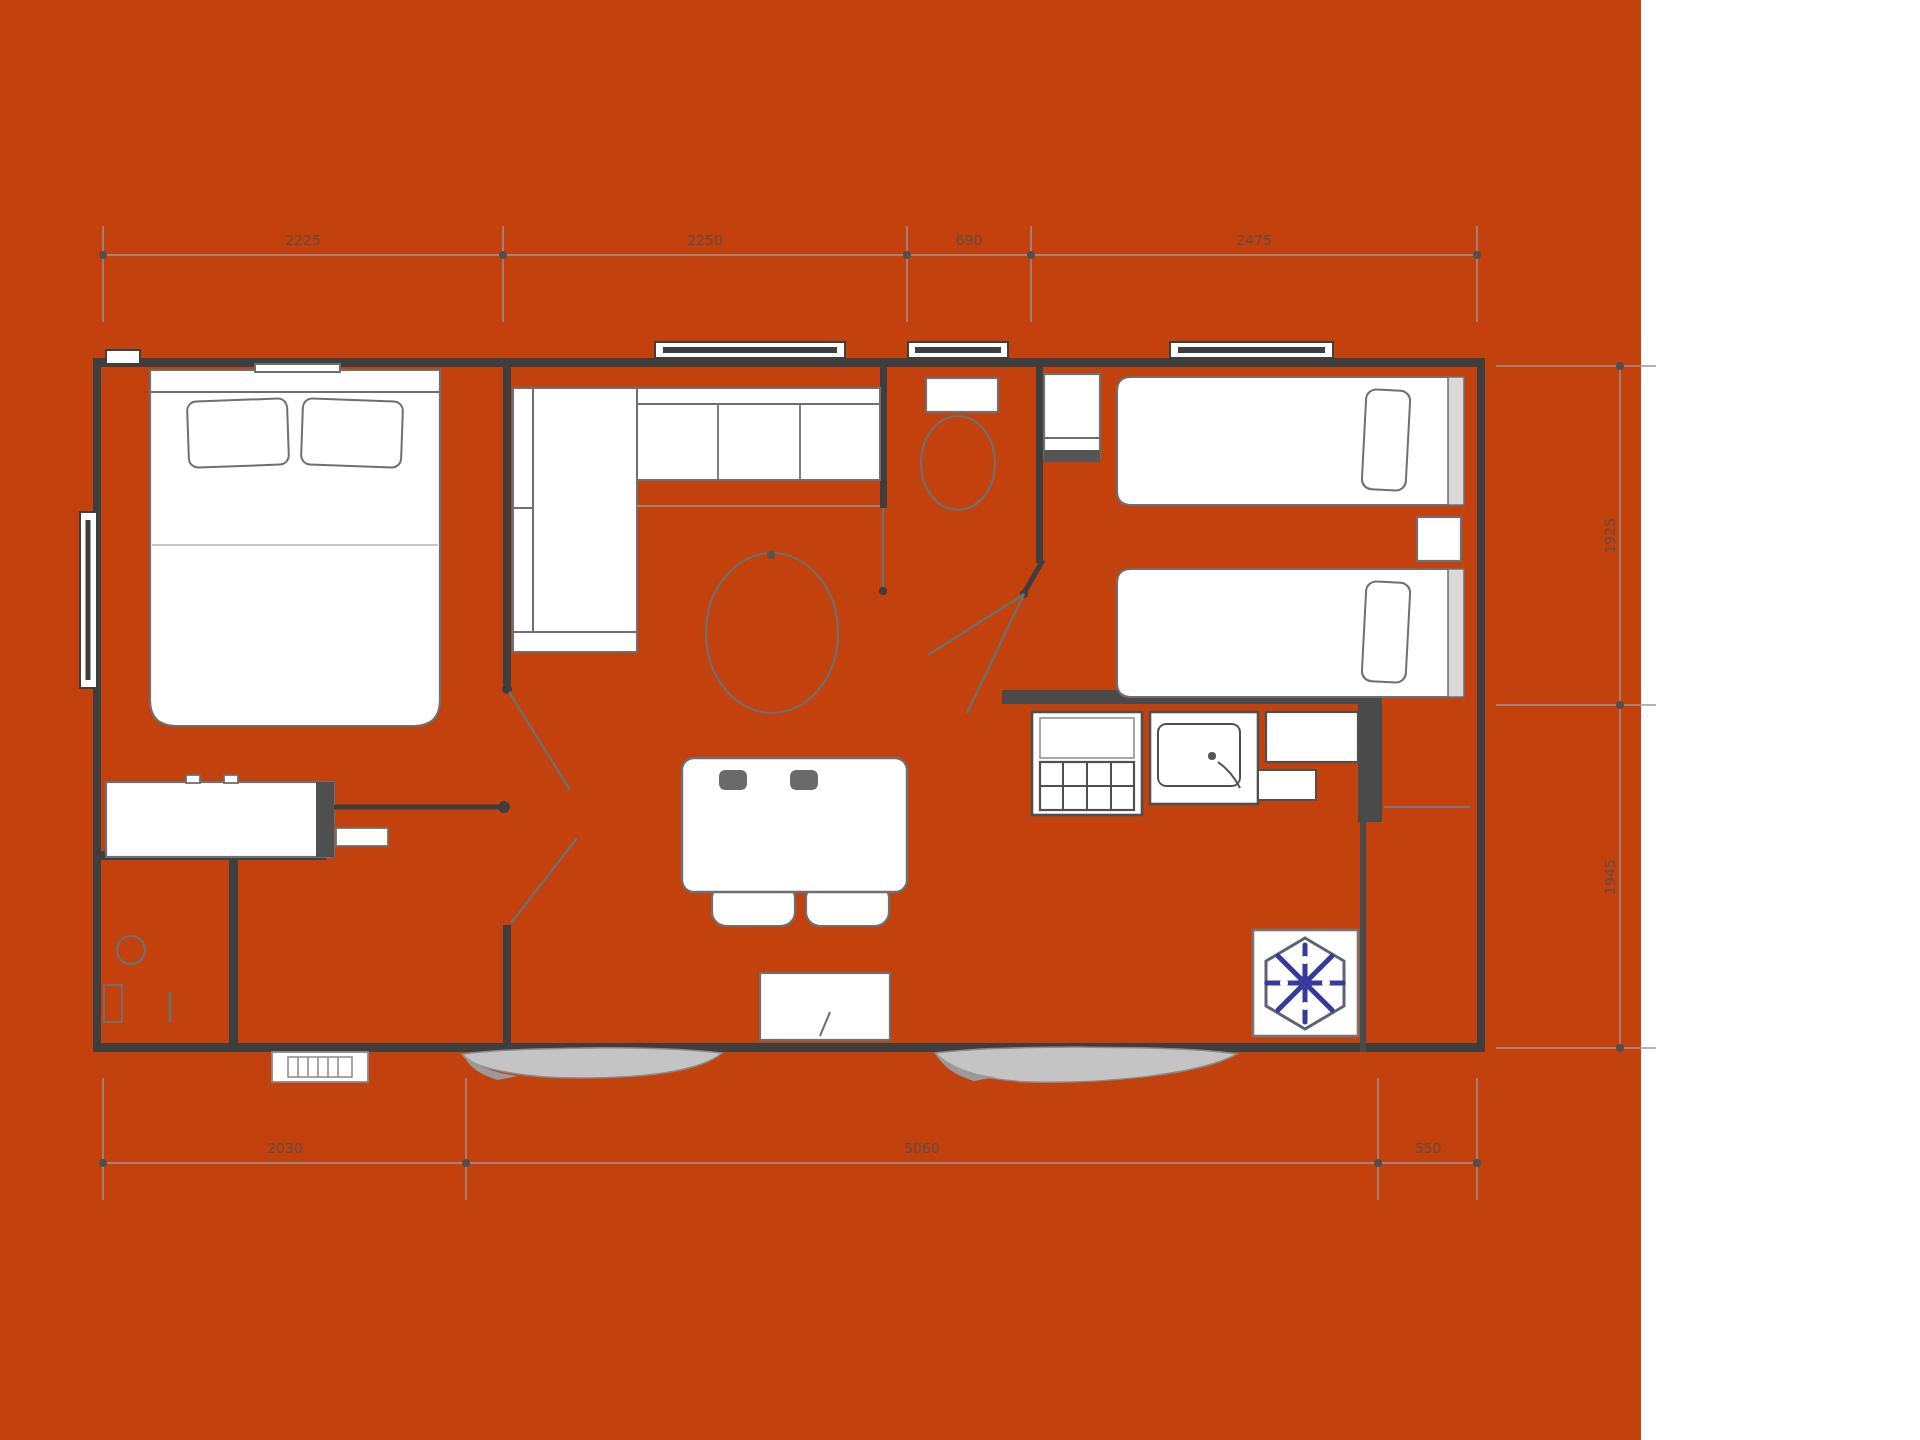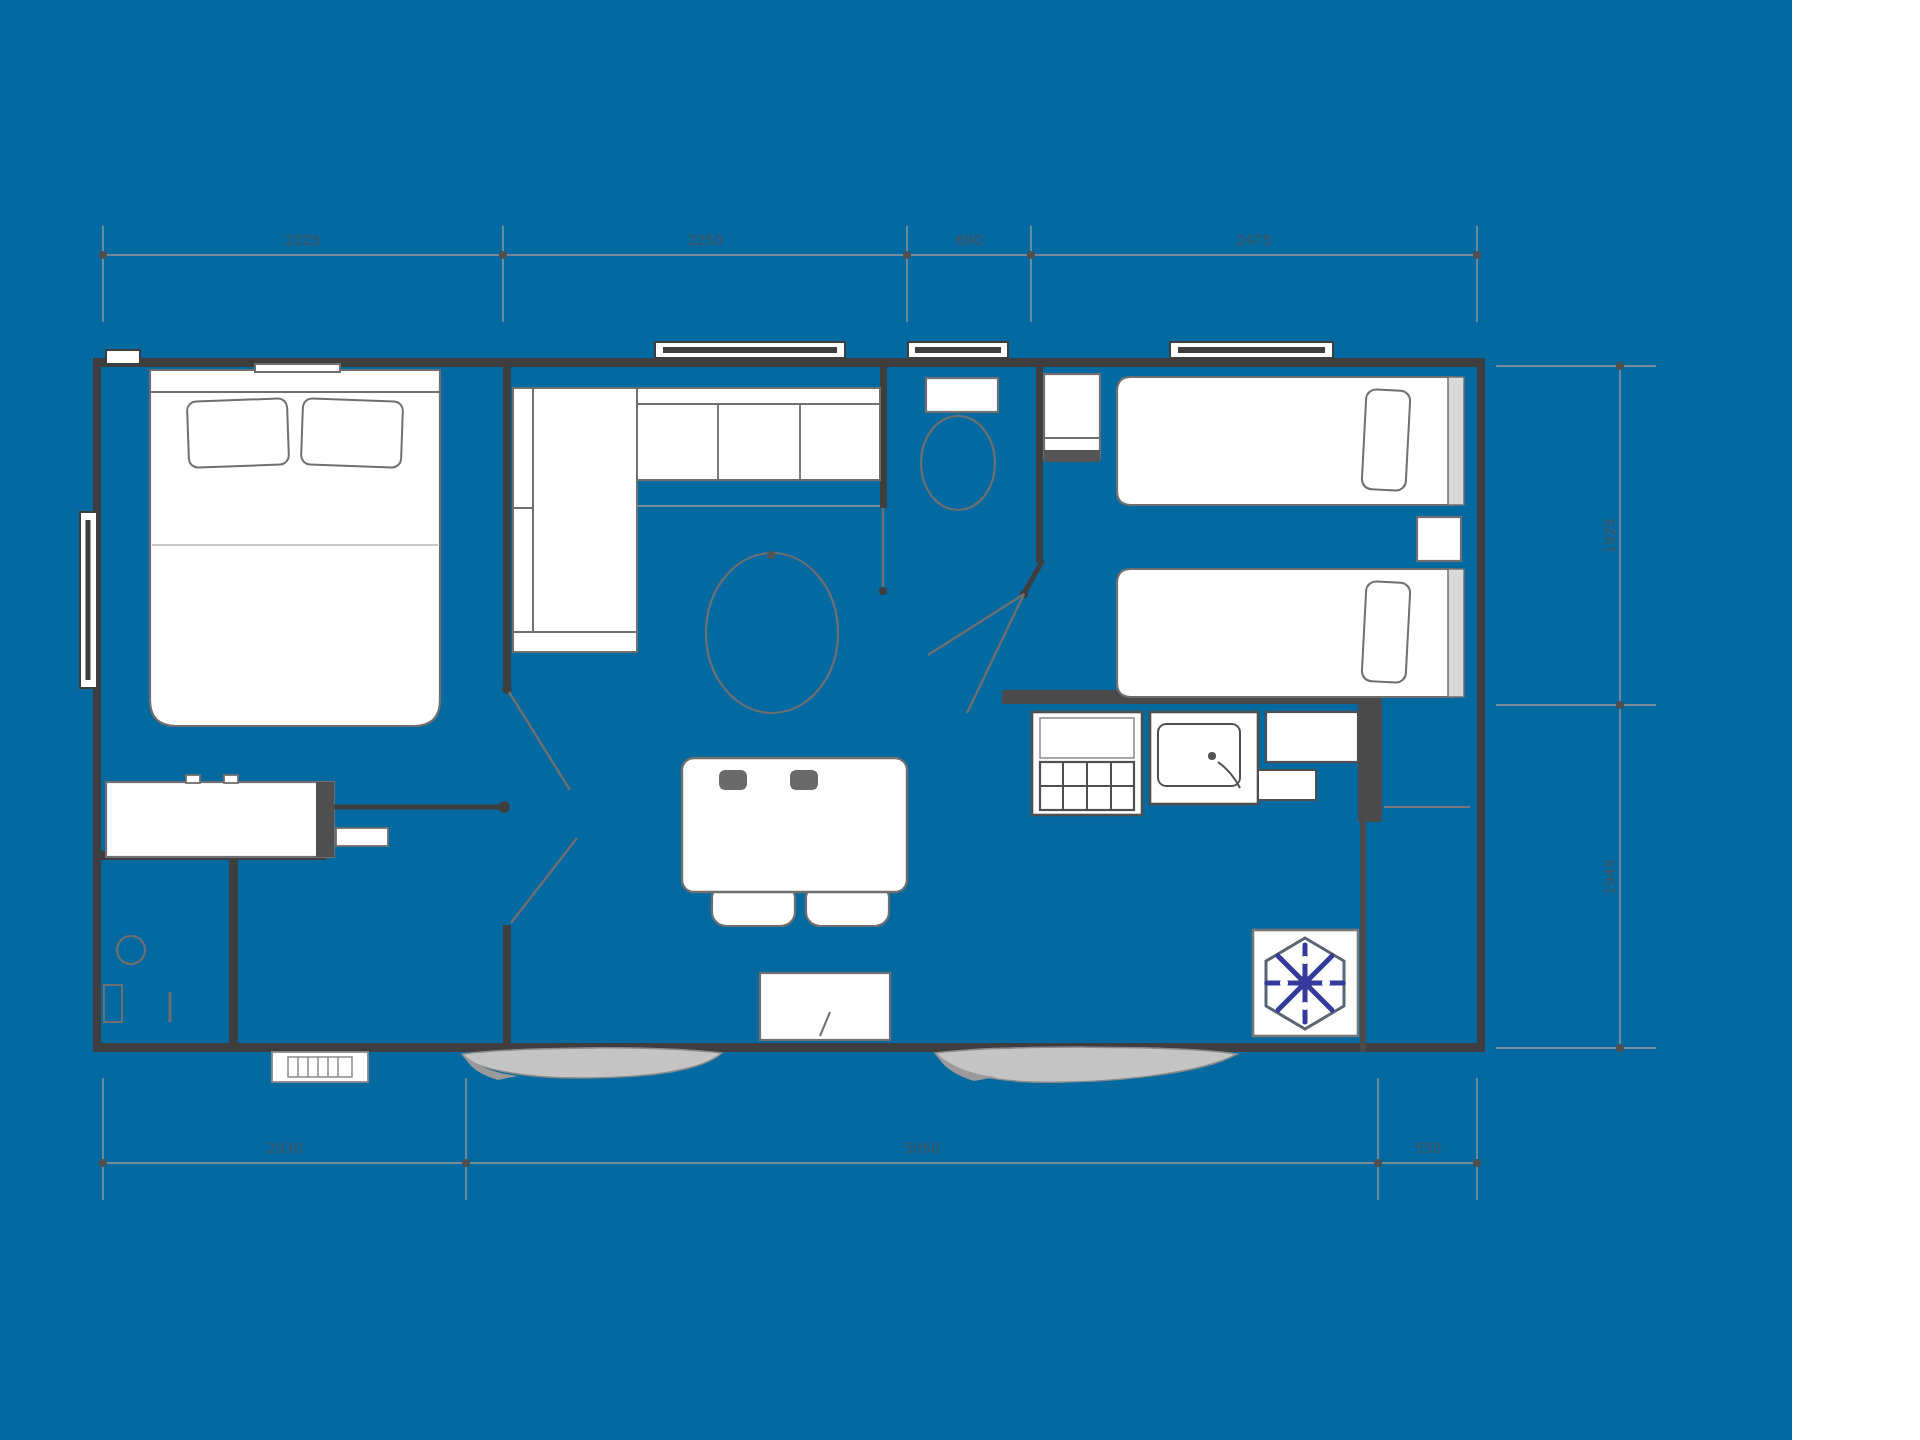--- a/index.html
+++ b/index.html
@@ -1,16 +1,16 @@
 <!DOCTYPE html>
 <html><head>
 <meta charset="utf-8">
 <style>
   html,body{margin:0;padding:0;background:#ffffff;width:1920px;height:1440px;overflow:hidden;}
-  #stage{position:relative;width:1792px;height:1440px;background:#0369a1;}
+  #stage{position:relative;width:1641px;height:1440px;background:#c2410c;}
   svg{position:absolute;top:0;left:0;}
   text{font-family:"DejaVu Sans","Liberation Sans",sans-serif;font-size:14px;fill:#4f4f4f;}
   .dim-label{font-size:14px;fill:#4f4f4f;opacity:.85;}
 </style>
 </head>
 <body>
 
 <div id="stage">
 <svg width="1920" height="1440" viewBox="0 0 1920 1440">
 

